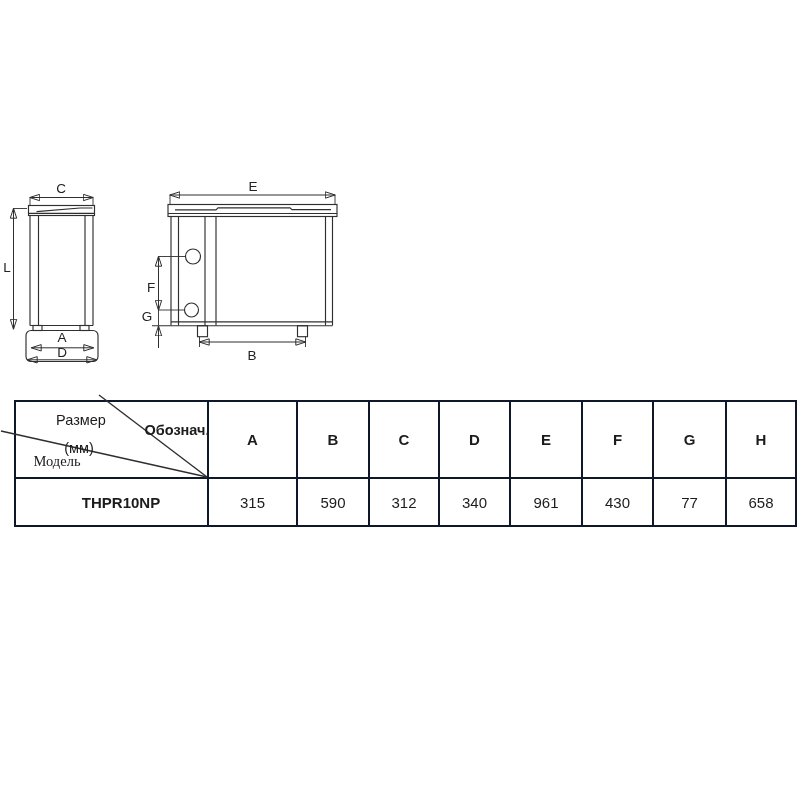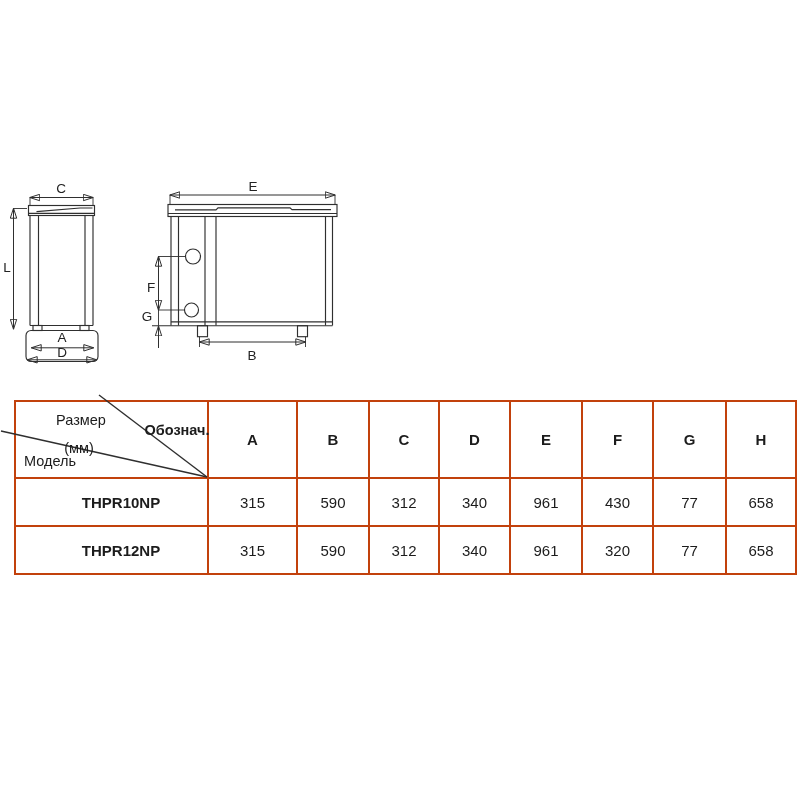--- a/index.html
+++ b/index.html
@@ -20,33 +20,33 @@
   .tick{ stroke-width:0.9px; }            
   .drawing text {
     stroke:none; fill:#222; font-size:13.5px;
     font-family:"Liberation Sans", sans-serif; text-anchor:middle;
   }
 
   
   .table-wrap { position:absolute; left:14px; top:400px; }
   table.spec { border-collapse:collapse; table-layout:fixed; }
   table.spec td, table.spec th {
-    border:2px solid #c2410c; text-align:center; vertical-align:middle;
+    border:2px solid #0f172a; text-align:center; vertical-align:middle;
     font-size:15px; background:#fff; overflow:visible;
   }
   tr.hdr   { height:77px; }
   tr.data  { height:48px; }
   th.colhead { font-weight:bold; }
   td.model { font-weight:bold; text-align:left; padding-left:19px; }
   td.corner { position:relative; padding:0; }
   td.corner span { position:absolute; white-space:nowrap; font-size:14.5px; transform:translateX(-50%); }
   td.corner .sz { left:65px;  top:10px; }
   td.corner .mm { left:63px;  top:38px; }
   td.corner .ob { left:161px; top:20px;font-weight:bold; }
-  td.corner .md { left:34px;  top:51px; }
+  td.corner .md { left:41px;  top:51px;font-family:Liberation Serif, serif; }
   td.corner svg { position:absolute; left:0; top:0; overflow:visible; }
   td.corner svg line { stroke:#2f2f2f; stroke-width:1.4px; }
 </style>
 </head>
 <body>
 
 <div class="page">
 
   <svg class="drawing" width="360" height="200" viewBox="0 175 360 200">
     <defs>
@@ -148,28 +148,17 @@
         <td class="model">THPR10NP</td>
         <td>315</td>
         <td>590</td>
         <td>312</td>
         <td>340</td>
         <td>961</td>
         <td>430</td>
         <td>77</td>
         <td>658</td>
       </tr>
-      <tr class="data">
-        <td class="model">THPR12NP</td>
-        <td>315</td>
-        <td>590</td>
-        <td>312</td>
-        <td>340</td>
-        <td>961</td>
-        <td>320</td>
-        <td>77</td>
-        <td>658</td>
-      </tr>
     </tbody>
       </table>
   </div>
 
 </div>
 
 </body></html>

